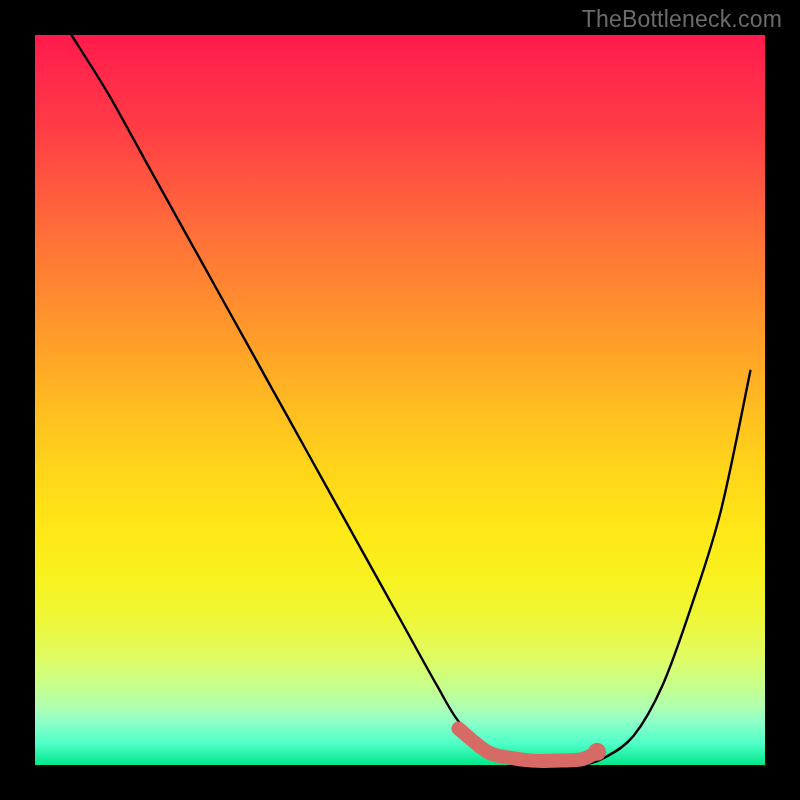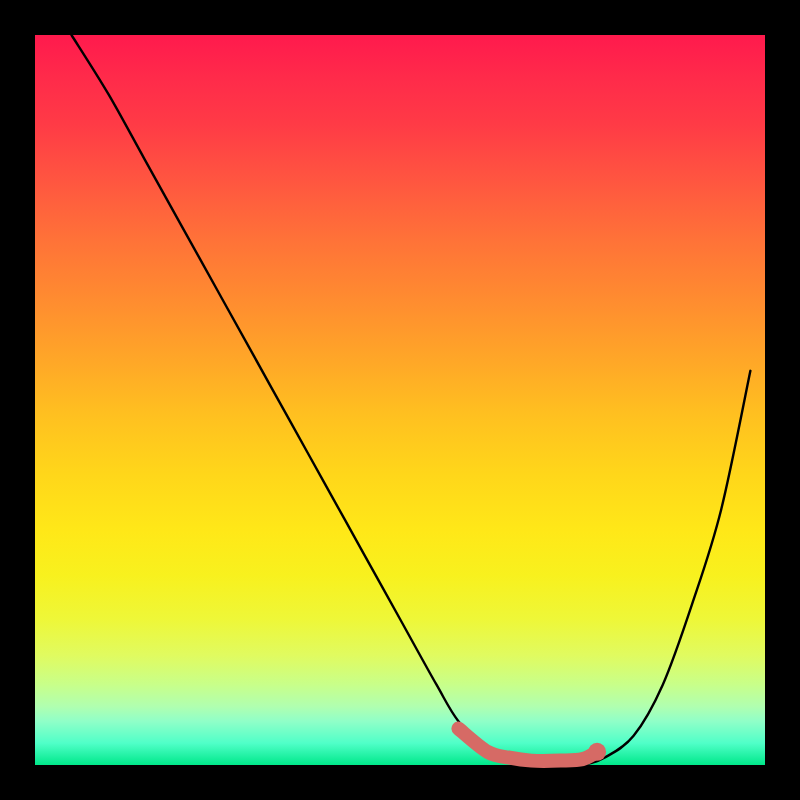--- a/index.html
+++ b/index.html
@@ -61,20 +61,21 @@
     top: 0;
     width: 730px;
     height: 730px;
     overflow: visible;
   }
 </style>
 </head>
 <body>
 
 <div class="frame">
+  <div class="watermark">TheBottleneck.com</div>
 
   <div class="plot-area">
     <svg class="curve" viewBox="0 0 730 730">
       <g id="series-container">
           <path d="M 36.5,0 C 42.583333333333336,9.733333333333329 60.833333333333336,37.71666666666664 73,58.39999999999998 C 85.16666666666667,79.08333333333331 97.33333333333333,102.20000000000003 109.5,124.10000000000002 C 121.66666666666667,146.00000000000003 133.83333333333334,167.89999999999995 146,189.79999999999995 C 158.16666666666666,211.69999999999996 170.33333333333334,233.6 182.5,255.5 C 194.66666666666666,277.4 206.83333333333334,299.29999999999995 219,321.2 C 231.16666666666666,343.1 243.33333333333331,365 255.49999999999997,386.90000000000003 C 267.66666666666663,408.80000000000007 279.8333333333333,430.70000000000005 292,452.6 C 304.1666666666667,474.5 316.3333333333333,496.4 328.5,518.3 C 340.6666666666667,540.1999999999999 352.8333333333333,562.1 365,584 C 377.1666666666667,605.9 391.7666666666667,632.6666666666667 401.50000000000006,649.7 C 411.2333333333334,666.7333333333333 414.8833333333333,675.25 423.4,686.2 C 431.91666666666663,697.1500000000001 444.08333333333337,709.3166666666666 452.6,715.4 C 461.1166666666667,721.4833333333333 467.2,720.2666666666667 474.5,722.7 C 481.8,725.1333333333334 487.8833333333334,728.7833333333333 496.40000000000003,730 C 504.9166666666667,731.2166666666667 517.0833333333334,730 525.6,730 C 534.1166666666667,730 540.2,731.2166666666667 547.5,730 C 554.8,728.7833333333333 560.8833333333333,727.5666666666667 569.4,722.7 C 577.9166666666666,717.8333333333334 588.8666666666666,712.9666666666666 598.5999999999999,700.8 C 608.3333333333333,688.6333333333333 618.0666666666666,671.6 627.8,649.7 C 637.5333333333333,627.8000000000001 647.2666666666667,598.6 657,569.4 C 666.7333333333333,540.1999999999999 676.4666666666666,513.4333333333334 686.1999999999999,474.5 C 695.9333333333333,435.56666666666666 710.5333333333333,358.91666666666663 715.4,335.79999999999995" fill="none" stroke="#000000" stroke-width="2.4" stroke-linecap="round" stroke-linejoin="round"></path>
           <path d="M 423.4,693.5 C 428.26666666666665,697.3933333333333 444.08333333333337,711.9933333333333 452.6,716.86 C 461.1166666666667,721.7266666666667 467.2,721.24 474.5,722.7 C 481.8,724.1600000000001 487.8833333333334,725.1333333333333 496.40000000000003,725.62 C 504.9166666666667,726.1066666666667 517.0833333333334,725.8633333333333 525.6,725.62 C 534.1166666666667,725.3766666666667 541.4166666666666,725.62 547.5,724.16 C 553.5833333333334,722.6999999999999 559.6666666666667,718.0766666666667 562.1,716.86" fill="none" stroke="#d66a65" stroke-width="14" stroke-linecap="round" stroke-linejoin="round"></path>
           <circle cx="562.1" cy="716.86" r="9" fill="#d66a65"></circle>
         </g>
     </svg>
   </div>

